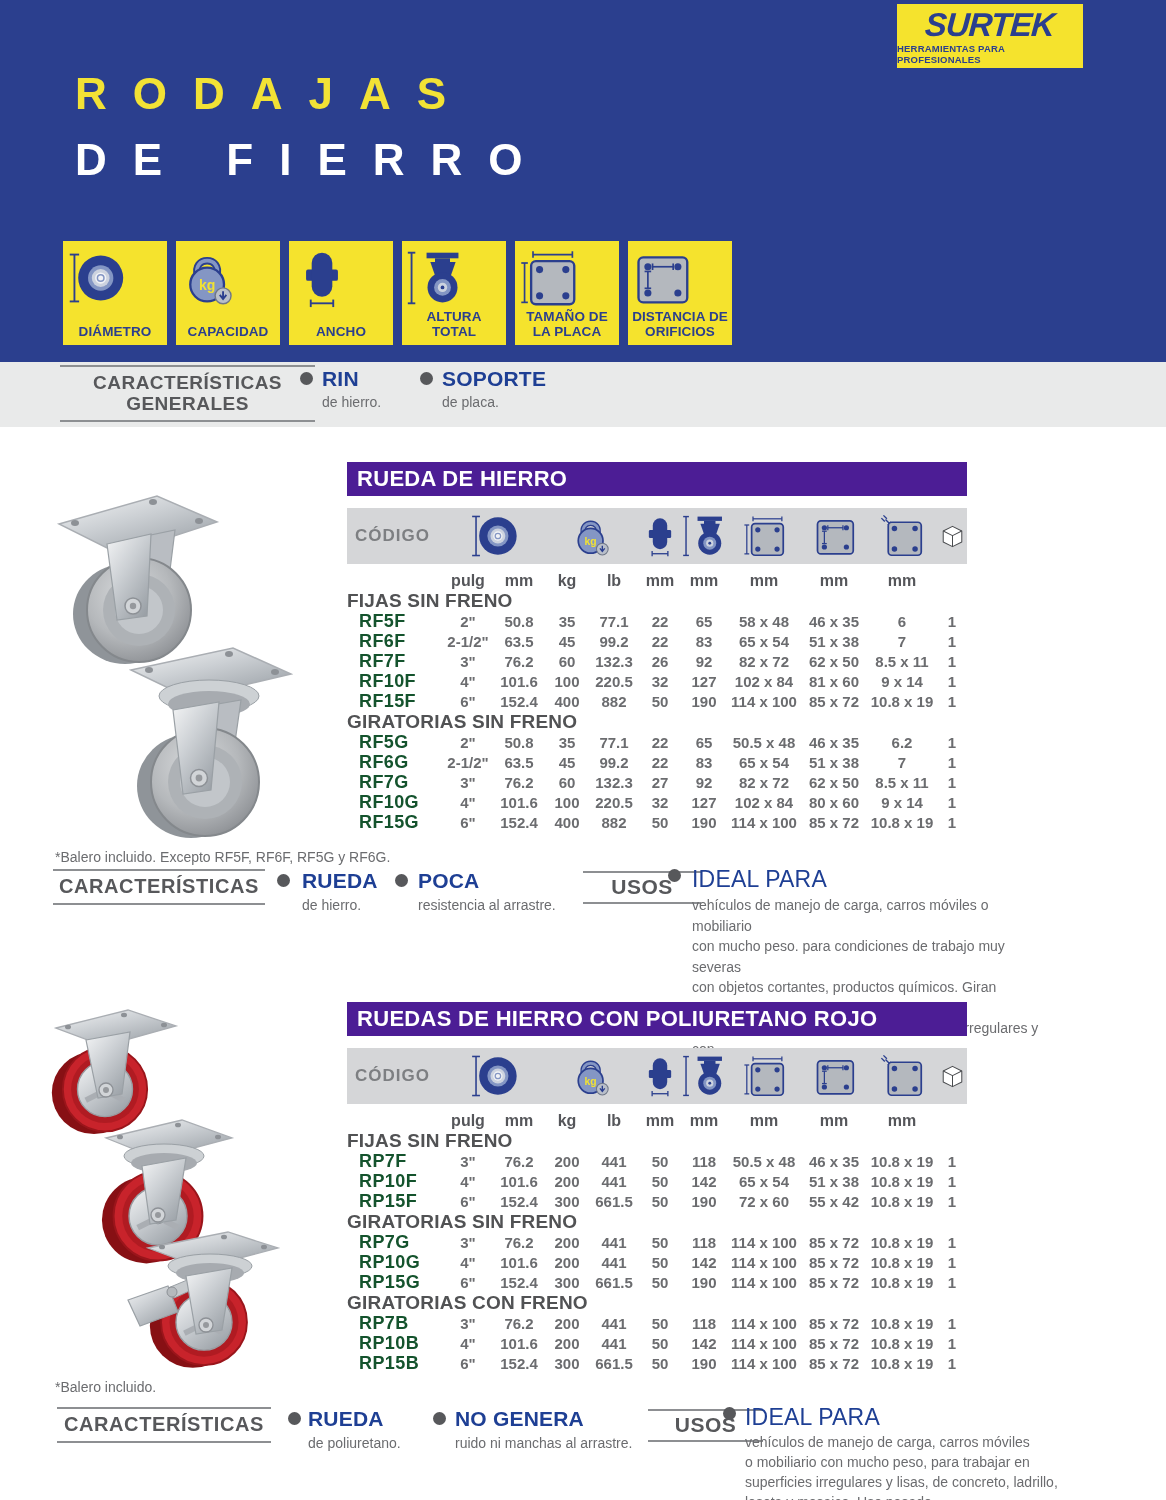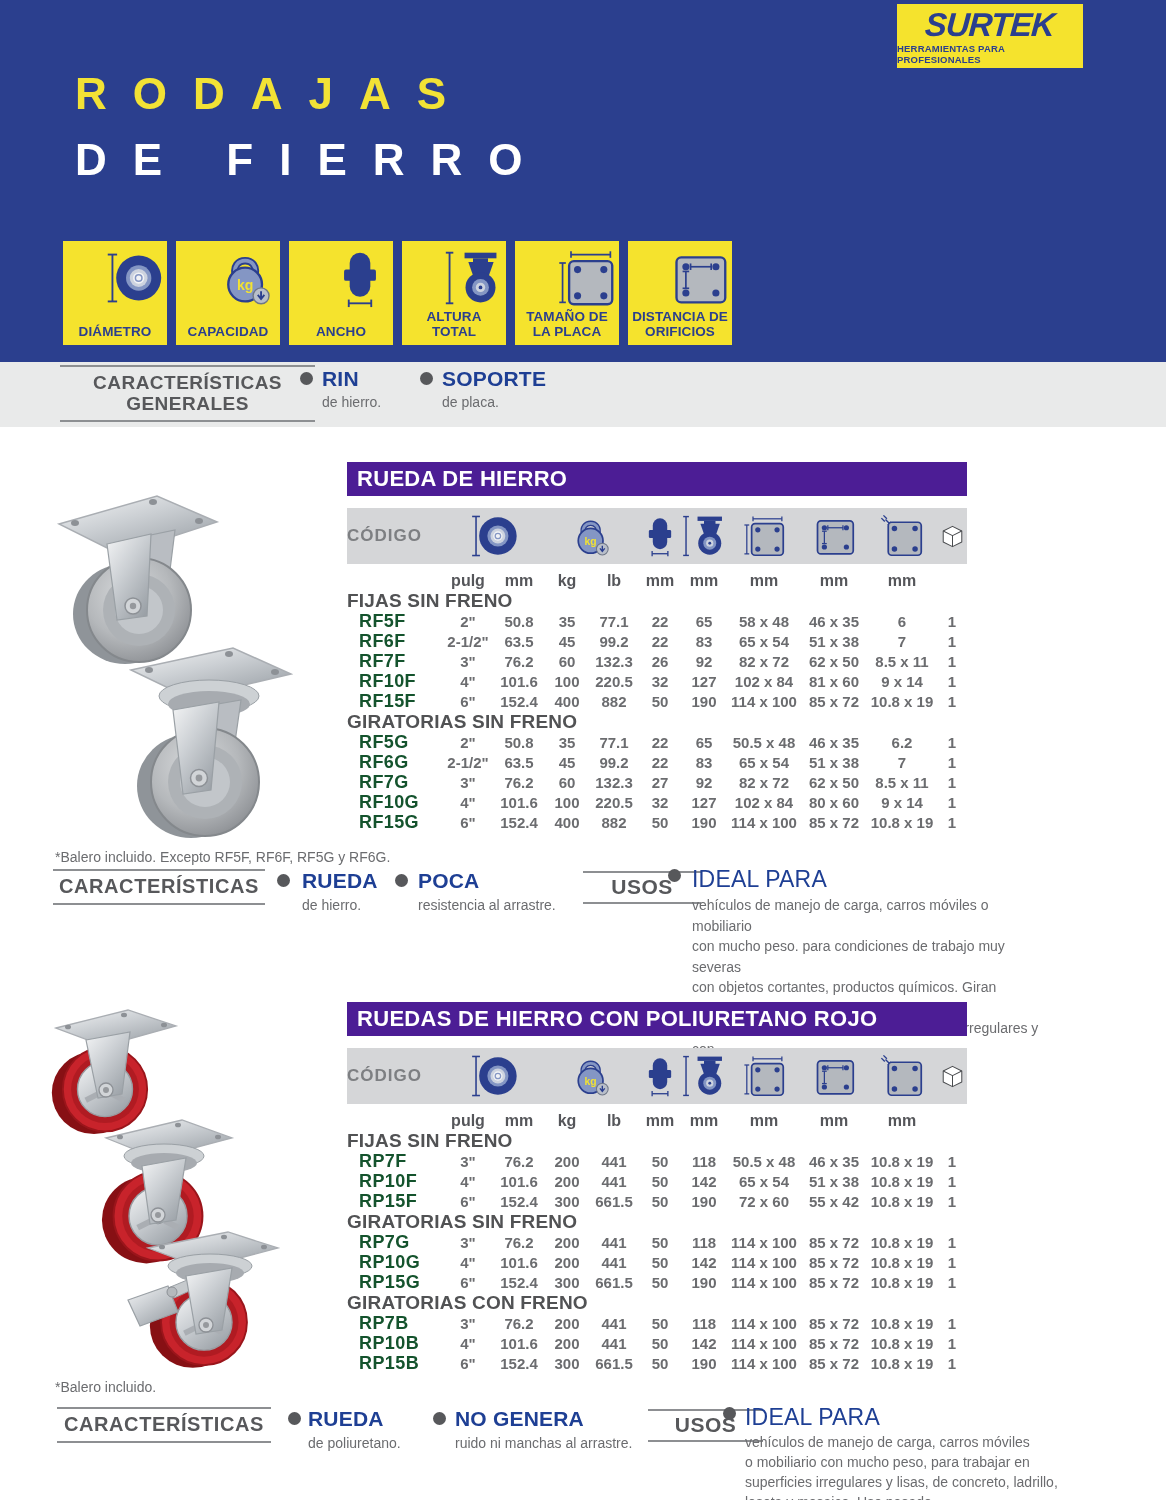--- a/index.html
+++ b/index.html
@@ -10,37 +10,37 @@
   .hero { position:absolute; left:0; top:0; width:1166px; height:362px; background:#2b3f8e; }
   .hero-title { position:absolute; left:75px; top:62px; }
   .t1 { font-size:44px; font-weight:700; letter-spacing:26px; color:#f2e235; line-height:64px; }
   .t2 { font-size:44px; font-weight:700; letter-spacing:26px; color:#ffffff; line-height:64px; margin-top:2px; }
   .logo { position:absolute; left:897px; top:4px; width:186px; height:64px; background:#f5e32d; display:flex; flex-direction:column; align-items:center; justify-content:center; }
   .logo-brand { font-size:33px; font-weight:700; font-style:italic; color:#2b3f8e; letter-spacing:-1px; line-height:33px; transform:skewX(-4deg); }
   .logo-tag { font-size:9.5px; font-weight:700; color:#2b3f8e; letter-spacing:.2px; margin-top:2px; }
 
   
   .spec-row { position:absolute; left:63px; top:241px; display:flex; gap:9px; }
-  .spec-box { width:104px; height:104px; background:#f5e32d; display:flex; flex-direction:column; align-items:flex-end; justify-content:space-between; padding:5px 2px 6px; }
+  .spec-box { width:104px; height:104px; background:#f5e32d; display:flex; flex-direction:column; align-items:flex-start; justify-content:space-between; padding:5px 2px 6px; }
   .spec-box svg { width:62px; height:60px; flex:0 0 auto; margin-top:2px; }
   .spec-label { width:100%; text-align:center; font-size:13.5px; line-height:15px; font-weight:700; color:#2b3f8e; letter-spacing:.1px; }
 
   
   .genband { position:absolute; left:0; top:362px; width:1166px; height:65px; background:#e9eaea; }
   .gen-title { position:absolute; left:60px; top:3px; width:255px; text-align:center; border-top:2px solid #8d8f92; border-bottom:2px solid #8d8f92; padding:5px 0 6px; color:#57585b; font-weight:700; font-size:19px; line-height:21px; letter-spacing:.5px; }
 
   .dot { position:absolute; width:13px; height:13px; border-radius:50%; background:#57585b; }
   .blabel { position:absolute; font-weight:700; font-size:21px; color:#1e3f94; letter-spacing:.2px; }
   .bdesc { position:absolute; font-size:14px; color:#6b6c6f; }
 
   
   .tbl { position:absolute; width:620px; --cols:96px 50px 52px 44px 50px 42px 46px 74px 66px 70px 30px; }
   .tbl-bar { height:34px; background:#4c1d95; color:#fff; display:flex; align-items:center; padding-left:10px; font-weight:700; font-size:22px; letter-spacing:.3px; }
   .tbl-strip { margin-top:12px; height:56px; background:#d5d6d8; display:grid; grid-template-columns:var(--cols); align-items:center; }
-  .codigo { grid-column:1; font-weight:700; font-size:17px; color:#7d7f82; padding-left:0; letter-spacing:1px; }
+  .codigo { grid-column:1; font-weight:700; font-size:17px; color:#7d7f82; padding-left:8px; letter-spacing:1px; }
   .ic { display:flex; justify-content:center; align-items:center; }
   .ic svg { width:44px; height:44px; }
   .sp2 { grid-column:2/4; } .sp45 { grid-column:4/6; }
   .c6{grid-column:6;} .c7{grid-column:7;} .c8{grid-column:8;} .c9{grid-column:9;} .c10{grid-column:10;} .c11{grid-column:11;}
   .s50 svg { width:50px; height:50px; }
   .s26 svg { width:27px; height:27px; }
   .tbl-units { margin-top:8px; display:grid; grid-template-columns:var(--cols); }
   .tbl-units .u { text-align:center; font-weight:700; font-size:16px; color:#55565a; }
   .sec-h { height:21px; font-weight:700; font-size:19px; color:#515254; letter-spacing:.2px; line-height:21px; }
   .trow { display:grid; grid-template-columns:var(--cols); height:20px; align-items:center; }

